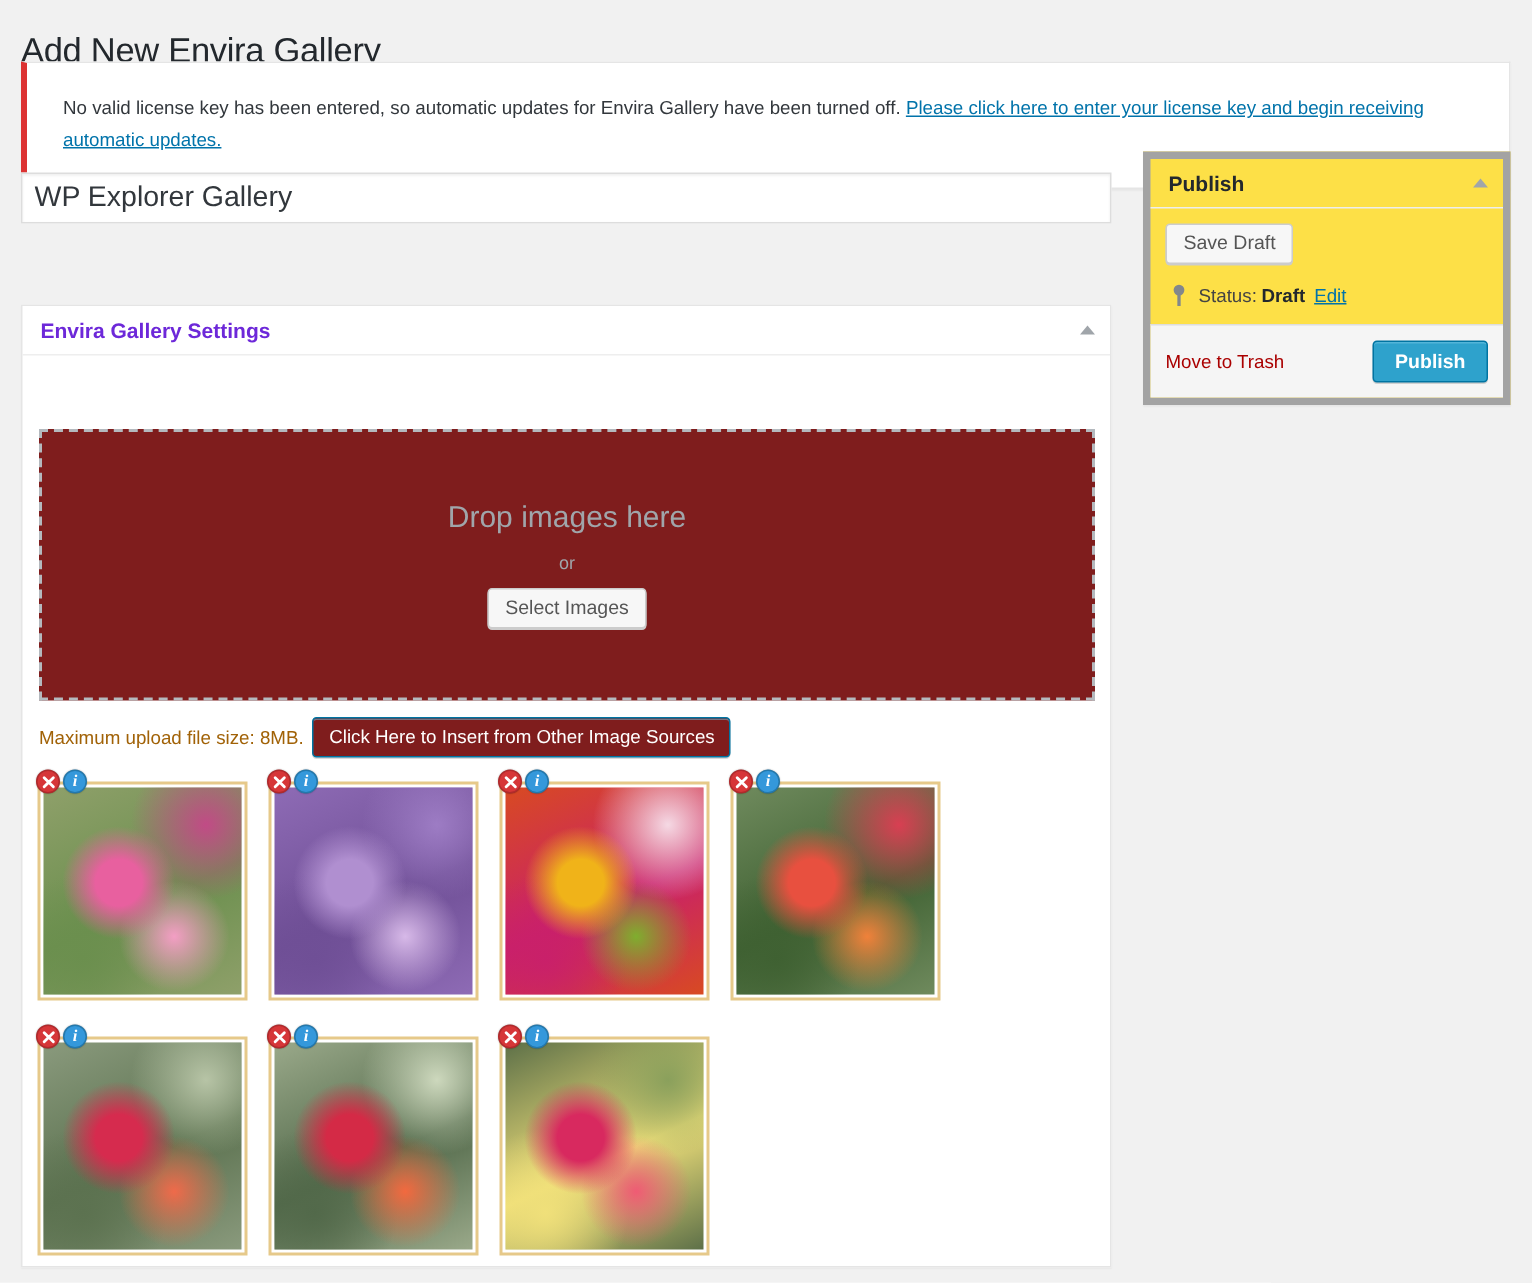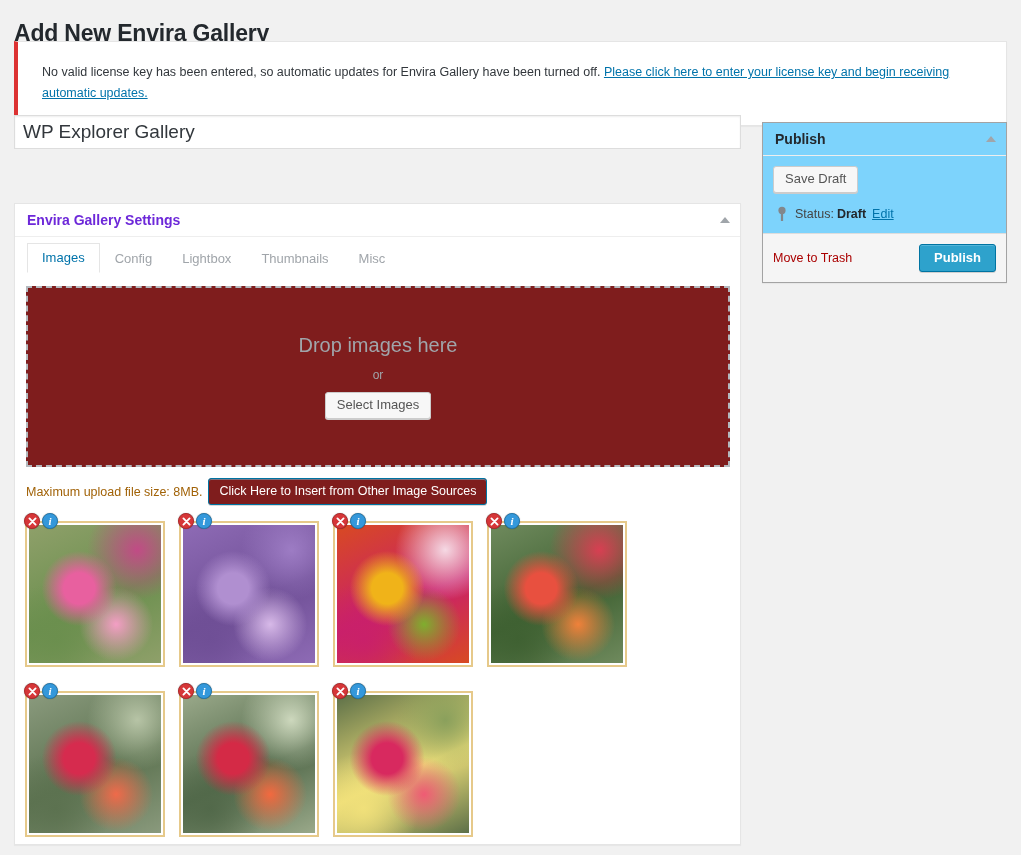--- a/index.html
+++ b/index.html
@@ -9,21 +9,21 @@
     background: #f1f1f1;
     font-family: "Liberation Sans", sans-serif;
     color: #444;
     overflow: hidden;
   }
   .wrap { position: relative; width: 1021px; height: 855px; }
 
   
   .page-title {
     position: absolute; left: 14px; top: 4px;
-    font-size: 23px; font-weight: 700; color: #23282d;
+    font-size: 23px; font-weight: 400; color: #23282d;
     line-height: 29px; letter-spacing: -0.2px;
   }
 
   
   .notice {
     position: absolute; left: 14px; top: 41px; width: 993px;
     background: #fff;
     border: 1px solid #e5e5e5;
     border-left: 4px solid #dc3232;
     box-shadow: 0 1px 1px 0 rgba(0,0,0,.04);
@@ -200,24 +200,24 @@
     left: 20px; top: 0px;
     background: #3498db;
     border: 1px solid #2478ab;
     font-family: "Liberation Serif", serif;
     font-style: italic;
     font-size: 11px;
   }
 
   
   .publish-box {
-    position: absolute; left: 762px; top: 122px;
+    position: absolute; left: 762px; top: 101px;
     width: 245px;
-    background: #7dd3fc;
-    border: 1px solid #a3a3a3;
+    background: #fde047;
+    border: 5px solid #a3a3a3;
     box-shadow: 0 1px 1px 0 rgba(0,0,0,.04);
   }
   .publish-header {
     position: relative;
     height: 33px;
     border-bottom: 1px solid #eee;
     padding: 0 12px;
     display: flex; align-items: center;
   }
   .publish-header h3 {
@@ -275,27 +275,20 @@
 
   <div class="metabox">
 
     <div class="metabox-header">
       <h3>Envira Gallery Settings</h3>
       <span class="toggle-arrow"></span>
     </div>
 
     <div class="tabs">
       <div class="tabs-rule"></div>
-      <div class="tabs-inner">
-        <div class="tab active">Images</div>
-        <div class="tab">Config</div>
-        <div class="tab">Lightbox</div>
-        <div class="tab">Thumbnails</div>
-        <div class="tab">Misc</div>
-      </div>
     </div>
   </div>
 
   <div class="dropzone">
     <div class="drop-title">Drop images here</div>
     <div class="drop-or">or</div>
     <button class="btn-secondary">Select Images</button>
   </div>
 
   <div class="upload-row">

